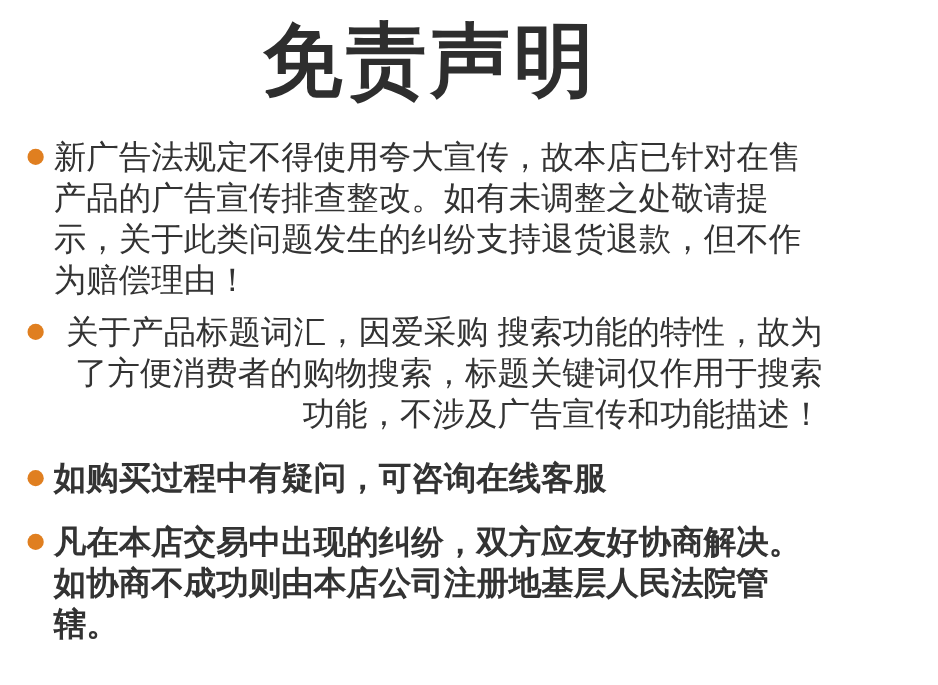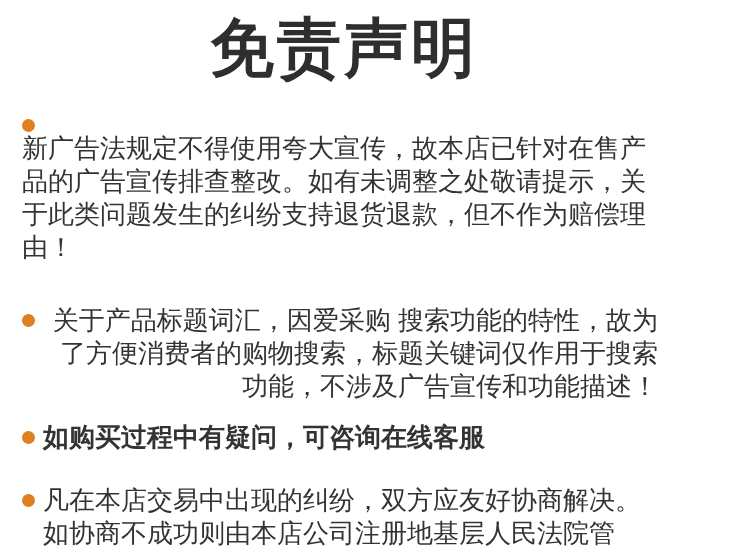--- a/index.html
+++ b/index.html
@@ -51,24 +51,24 @@
     width: 13px;
     height: 13px;
     border-radius: 50%;
     background: #e07f20;
     margin: 10px 8px 0 0;
   }
   .item-text {
     display: block;
     word-break: break-word;
   }
-  .list .item:nth-child(1) { margin-bottom: 40px; flex-direction: column; }
+  .list .item:nth-child(1) { margin-bottom: 8px; }
   .list .item:nth-child(2) { margin-bottom: 18px; text-align: right; }
-  .list .item:nth-child(3) { margin-bottom: 30px; }
-  .list .item:nth-child(4) { margin-bottom: 10px; }
+  .list .item:nth-child(3) { margin-bottom: 18px; }
+  .list .item:nth-child(4) { margin-bottom: 10px; font-weight: bold; }
 </style>
 </head>
 <body>
 
 <div class="page">
 
   <h1 class="title">免责声明</h1>
 
   <ul class="list">
 

